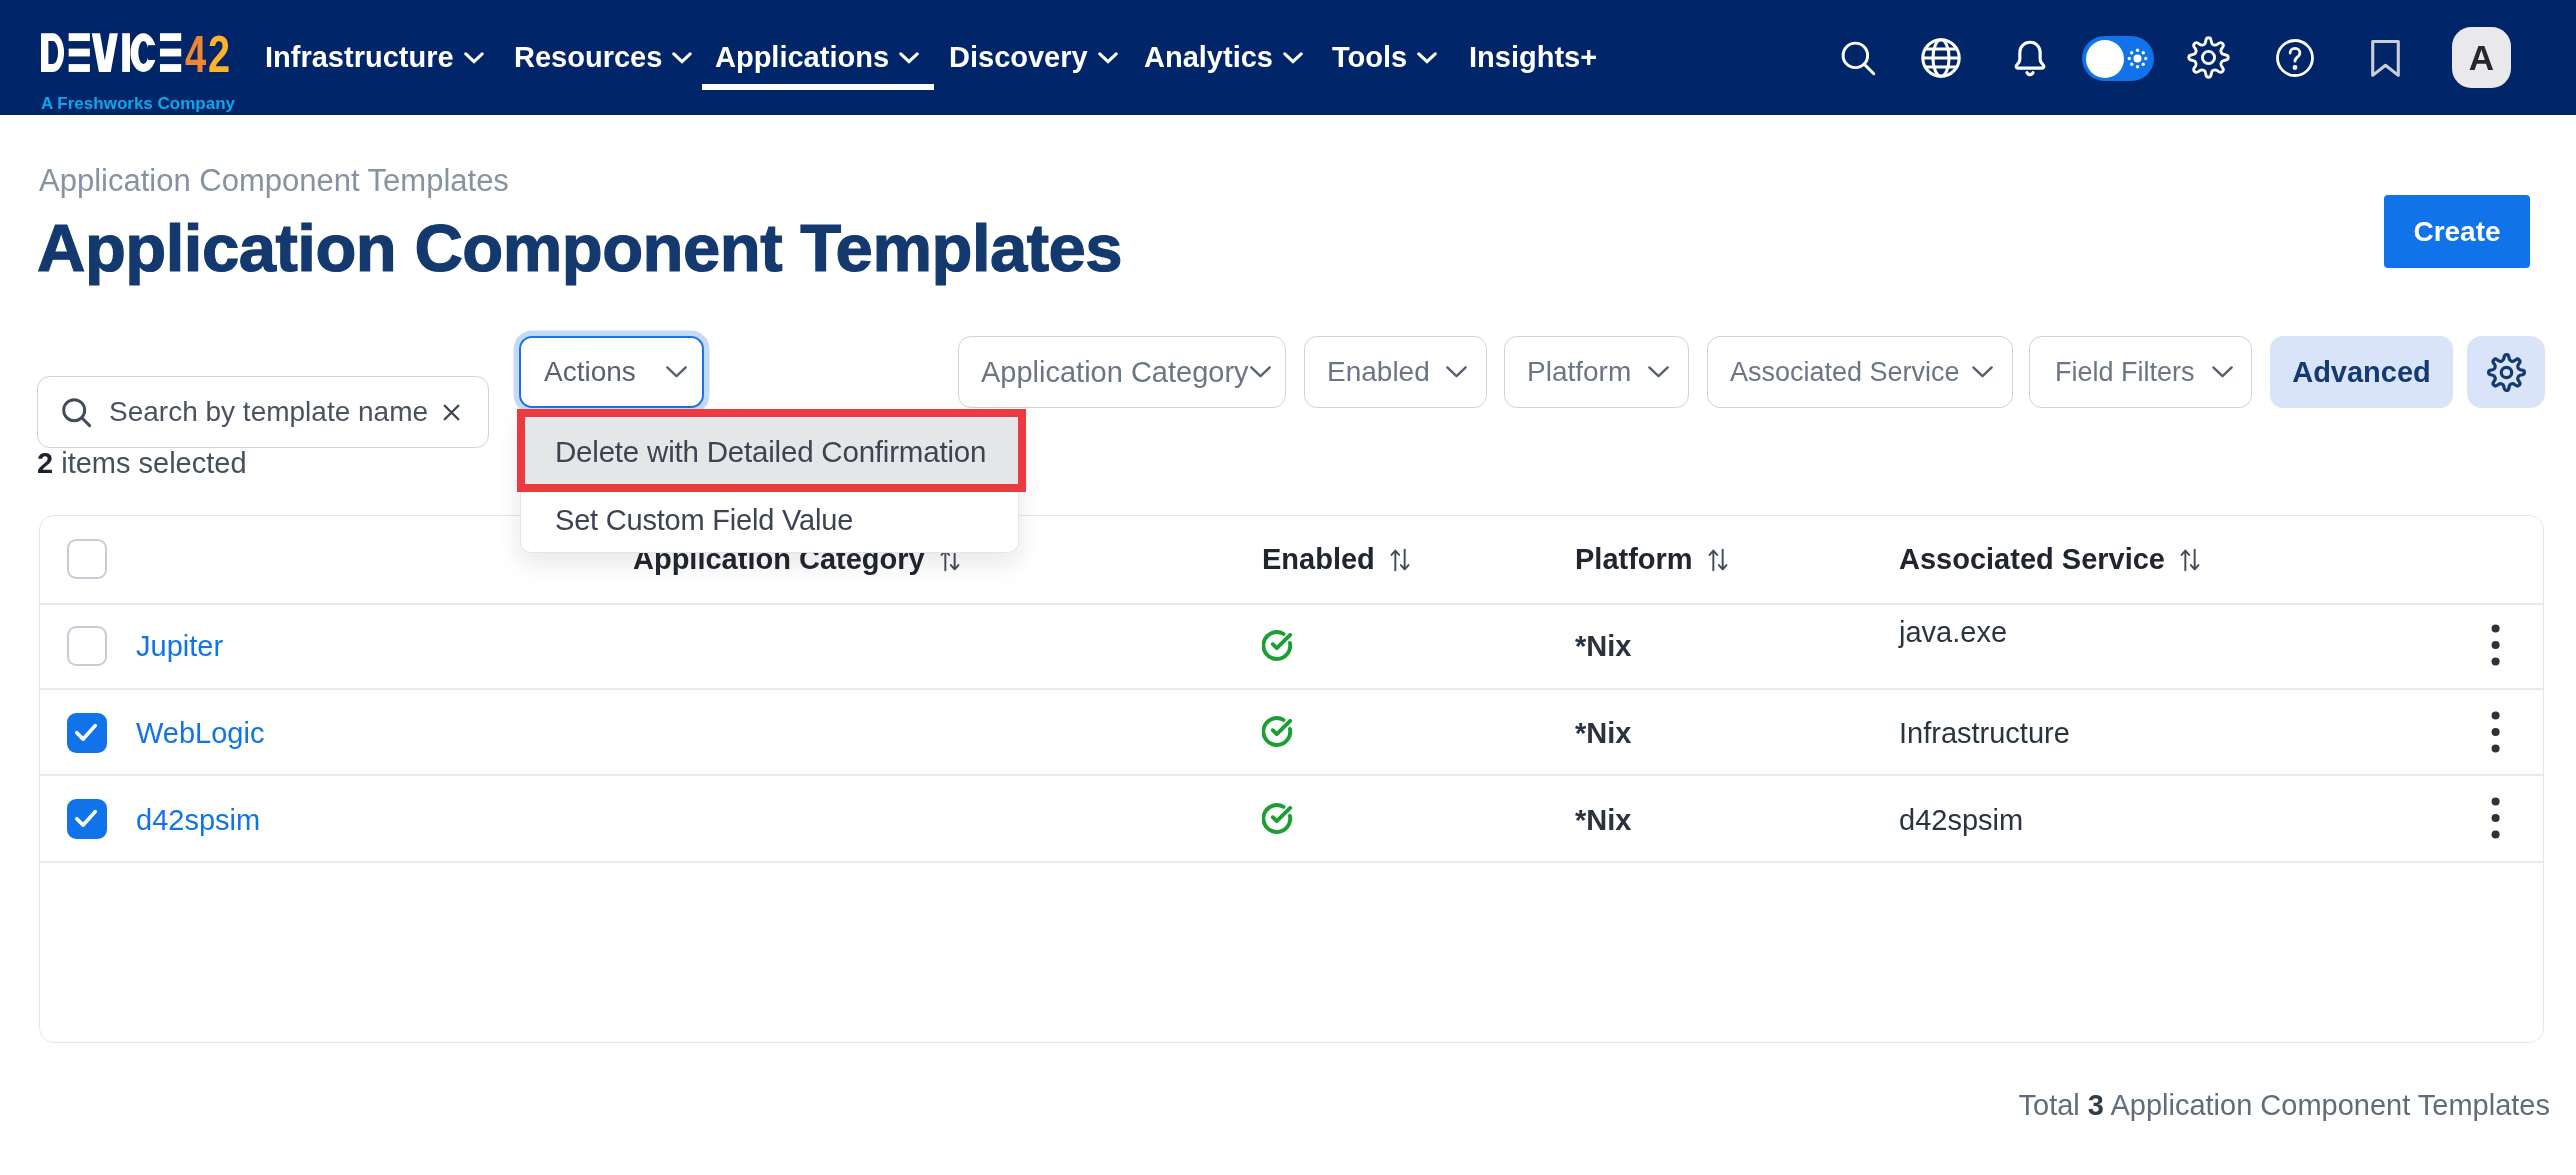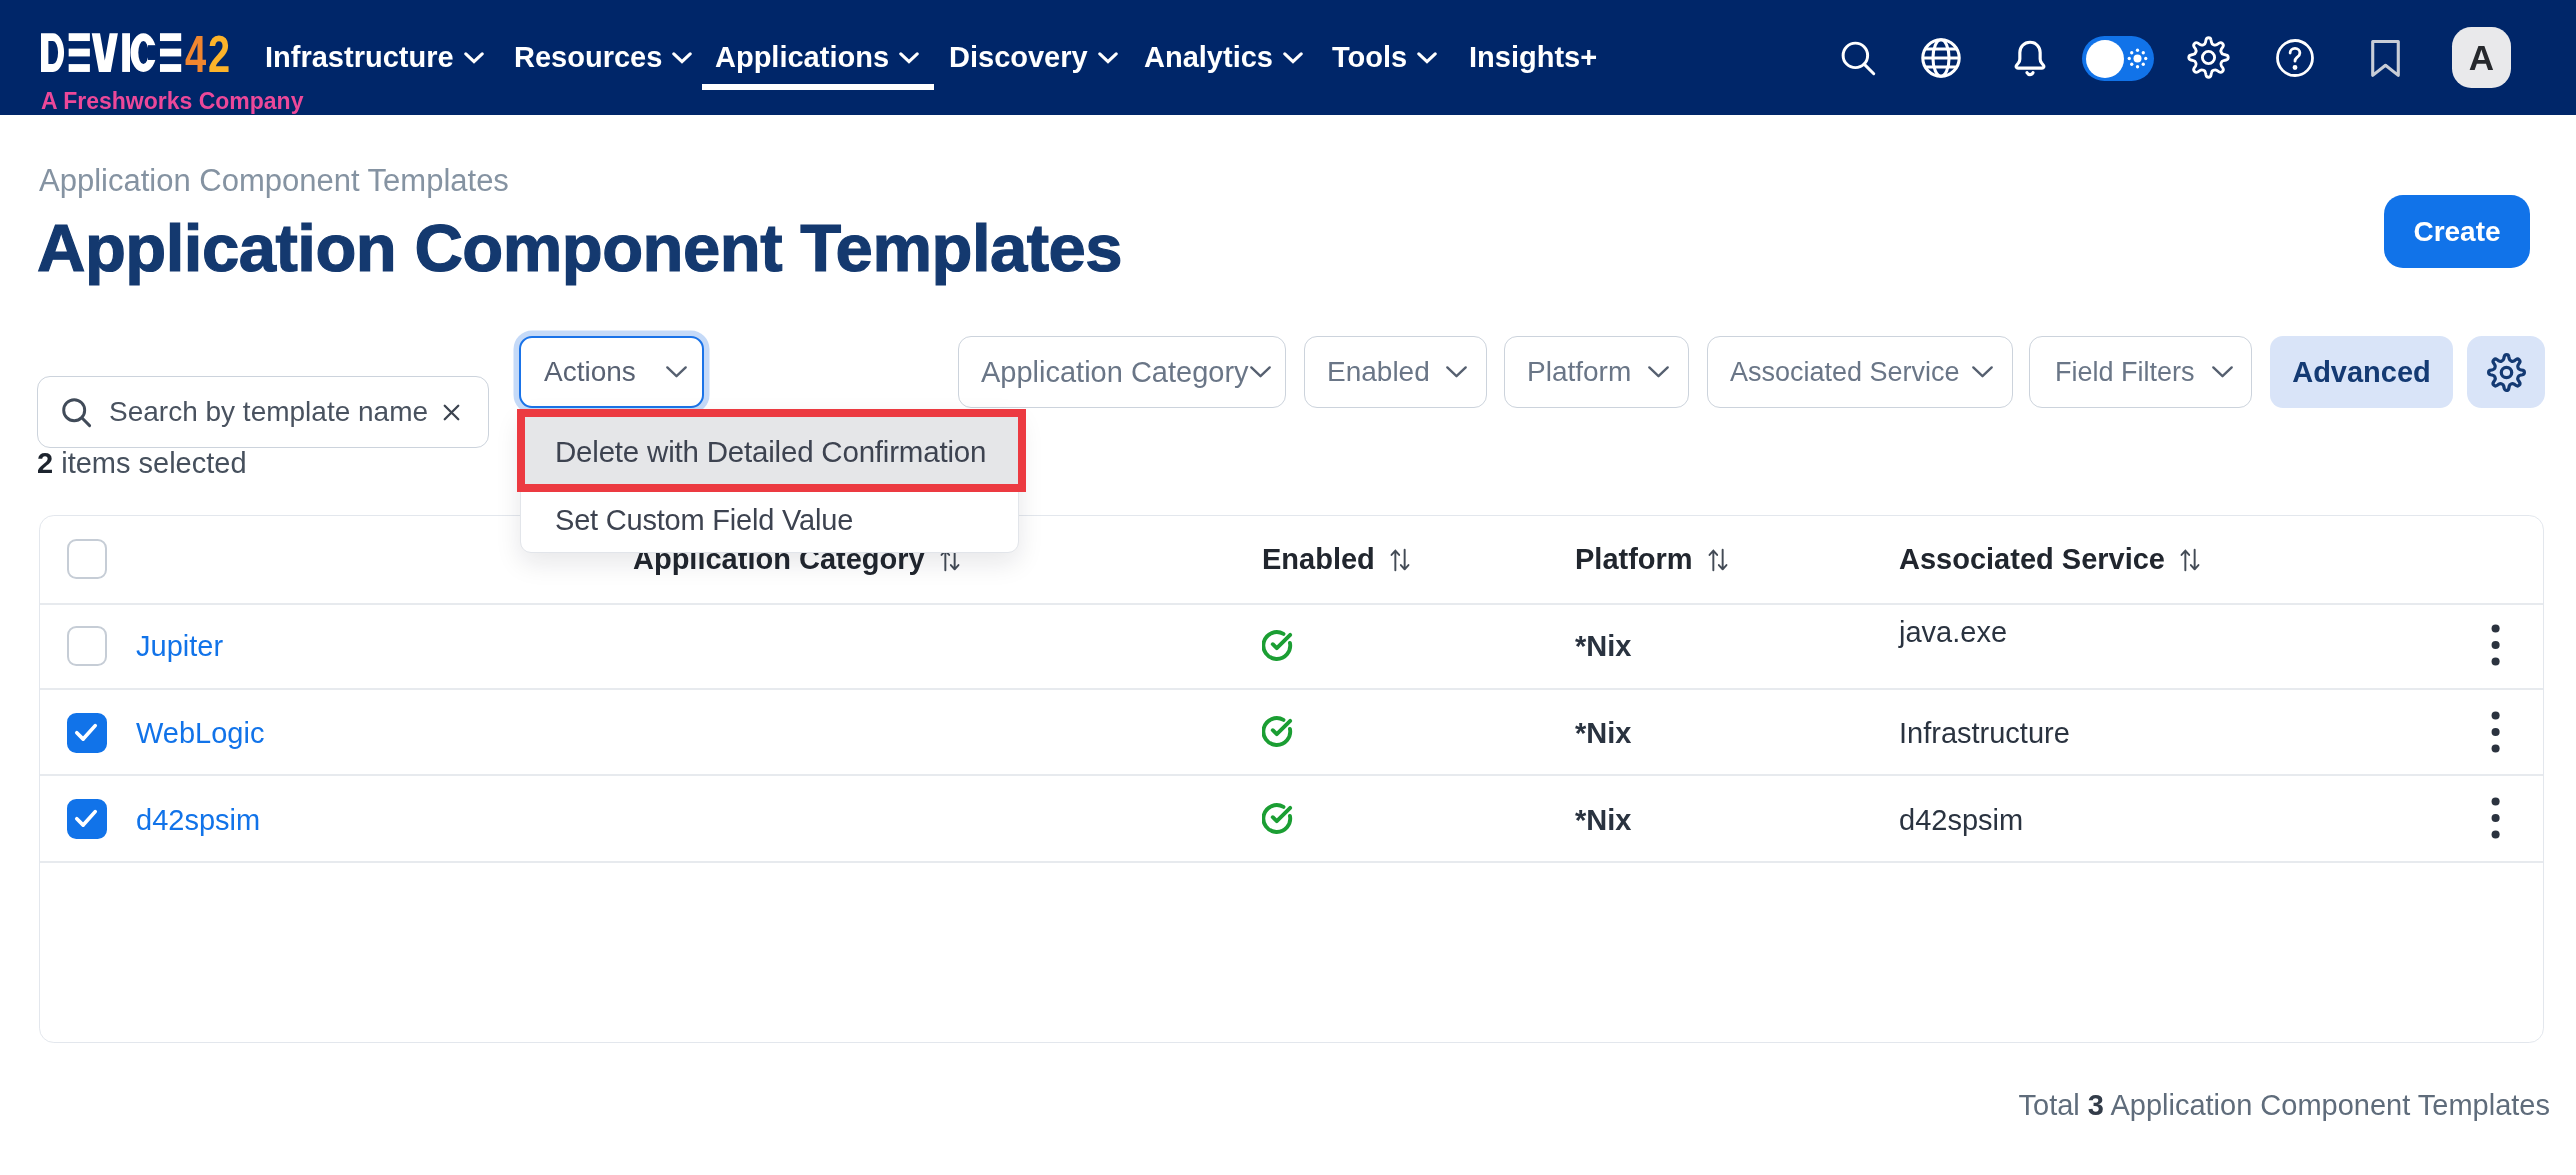--- a/index.html
+++ b/index.html
@@ -2,32 +2,32 @@
 <html style="font-size:14.8px"><head>
 <meta charset="utf-8">
 <style>
 * { margin:0; padding:0; box-sizing:border-box; }
 html,body { width:2576px; height:1175px; background:#fff; font-family:"Liberation Sans", sans-serif; overflow:hidden; }
 body { position:relative; }
 
 
 .nav { position:absolute; left:0; top:0; width:2576px; height:115px; background:#002669; }
 .logo { position:absolute; left:41px; top:33px; }
-.tagline { position:absolute; left:41px; top:88px; color:#ec4899; font-size:23px; font-weight:700; letter-spacing:0px; }
+.tagline { position:absolute; left:41px; top:94px; color:#0ea5e9; font-size:17px; font-weight:700; letter-spacing:0px; }
 .navitems { position:absolute; left:0; top:0; height:115px; }
 .navitem { position:absolute; top:0; color:#fff; font-size:29px; font-weight:700; display:flex; align-items:center; height:115px; }
 .navitem .chev { margin-left:10px; }
 .navitem.active::after { content:""; position:absolute; left:-13px; right:-14.8px; top:84px; height:5.5px; background:#fff; }
 .navright { position:absolute; right:0; top:0; height:115px; }
 .nicon { position:absolute; top:0; height:115px; display:flex; align-items:center; justify-content:center; }
 
 
 .breadcrumb { position:absolute; left:39px; top:163px; font-size:31px; color:#8593a2; }
 h1 { position:absolute; left:37px; top:209px; font-size:67px; font-weight:700; color:#14396f; letter-spacing:-0.5px; -webkit-text-stroke:1.2px #14396f; }
-.createbtn { position:absolute; left:2384px; top:195px; width:146px; height:73px; background:#1173e9; border-radius:19px; color:#fff; font-size:28px; font-weight:700; display:flex; align-items:center; justify-content:center; }
+.createbtn { position:absolute; left:2384px; top:195px; width:146px; height:73px; background:#1173e9; border-radius:4px; color:#fff; font-size:28px; font-weight:700; display:flex; align-items:center; justify-content:center; }
 
 
 .fbox { position:absolute; top:336px; height:72px; background:#fff; border:1.8px solid #ccd3dc; border-radius:13px; display:flex; align-items:center; font-size:29.5px; color:#6a7687; }
 .searchbox { left:37px; width:452px;margin-top:40px; }
 .actionsbox { left:519px; width:185px; border:2.3px solid #1a73e8; box-shadow:0 0 0 5.5px #c5daf8; color:#596273; }
 .b-appcat { left:958px; width:328px; }
 .b-enabled { left:1304px; width:183px; }
 .b-platform { left:1504px; width:185px; }
 .b-assoc { left:1707px; width:306px; }
 .b-more { left:2029px; width:223px; }

